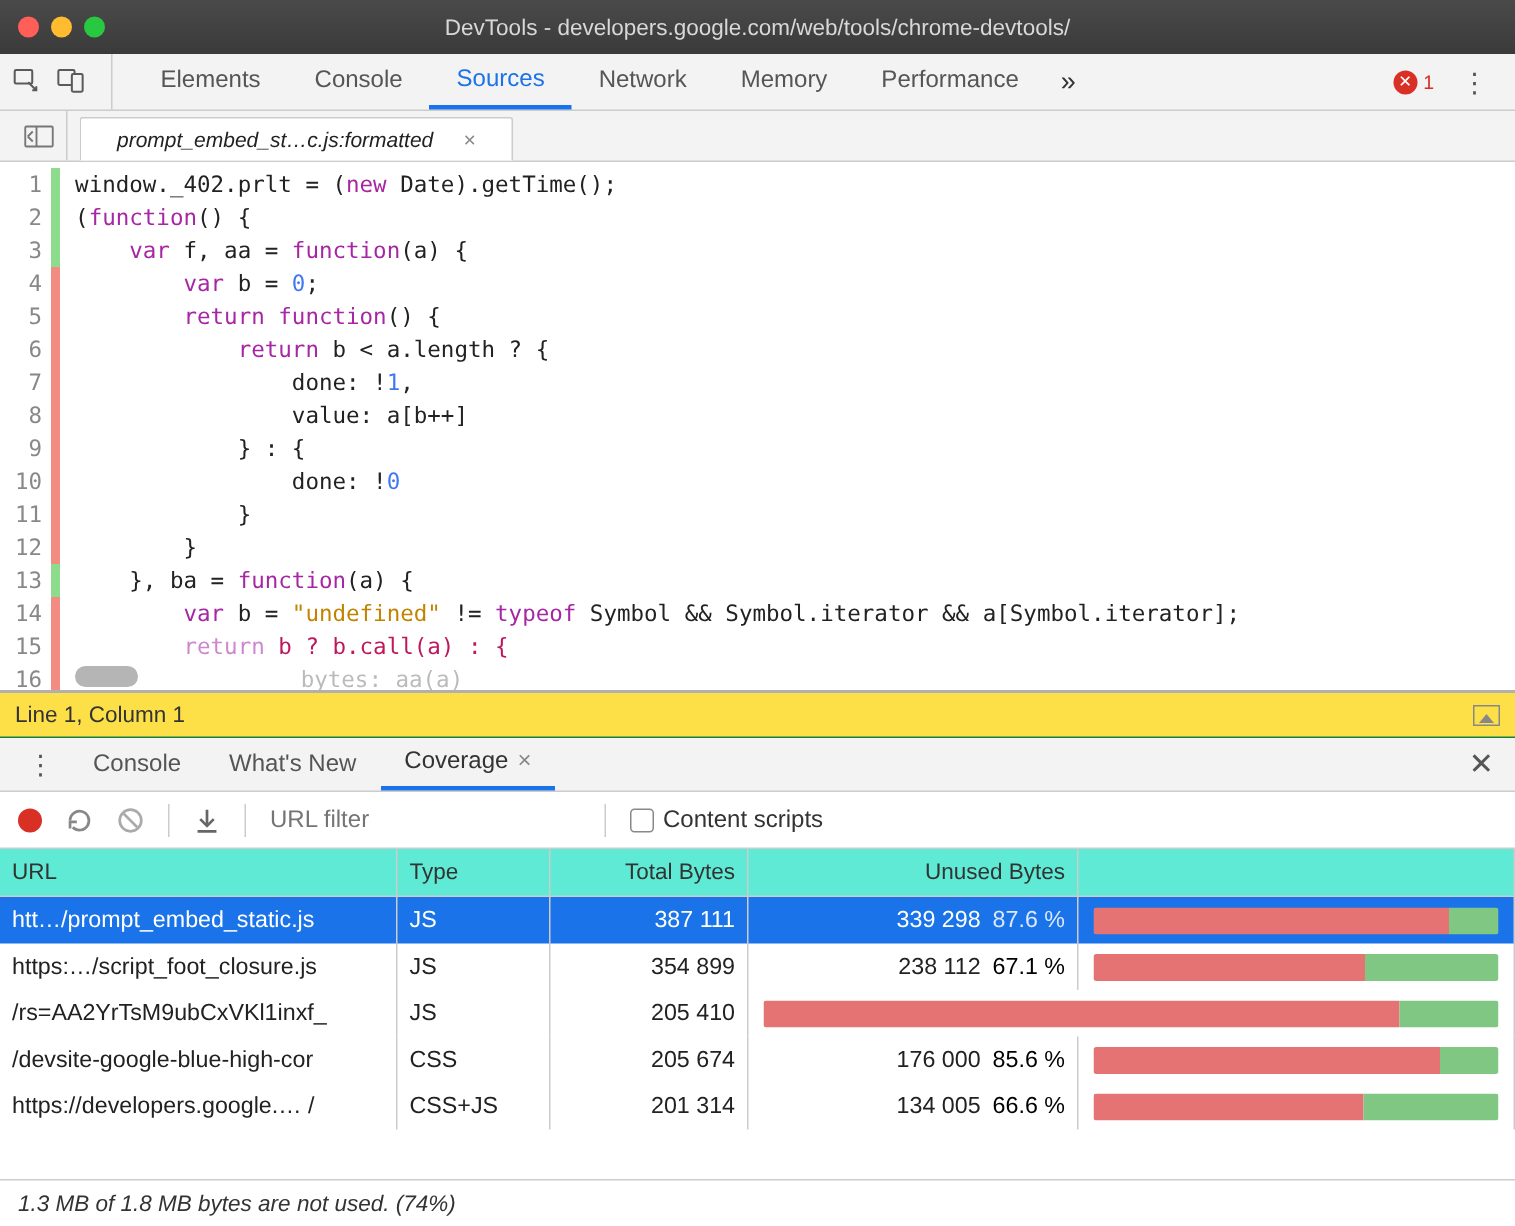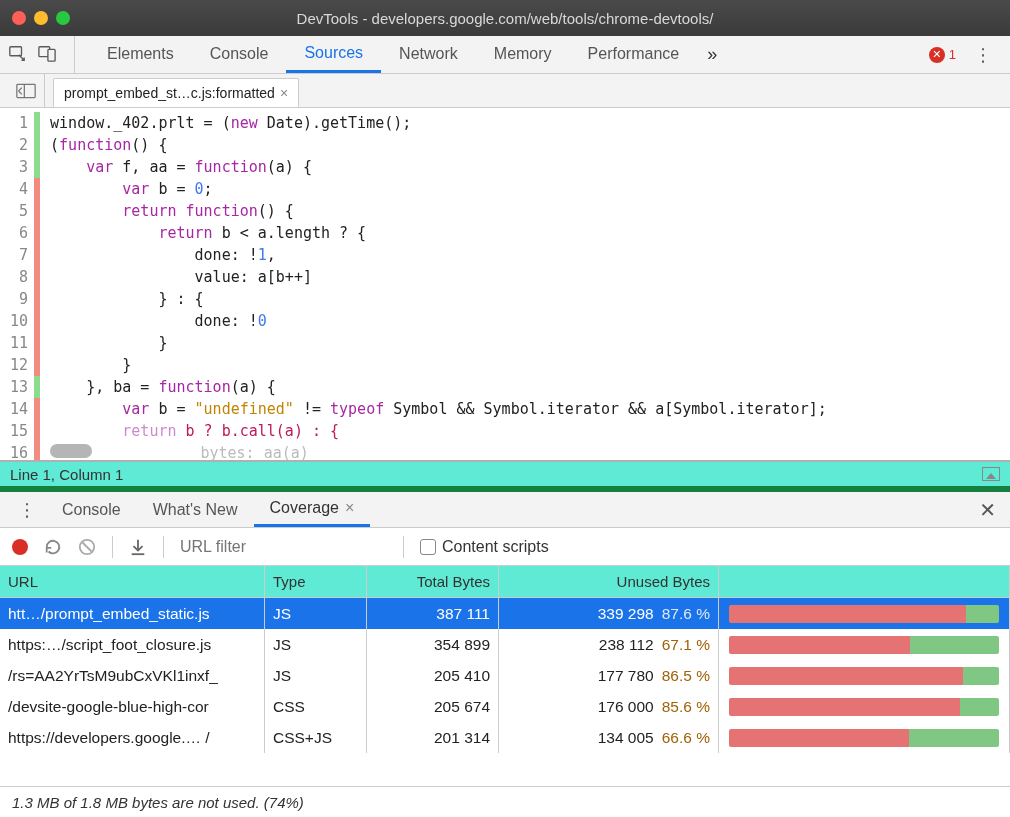--- a/index.html
+++ b/index.html
@@ -55,22 +55,22 @@
   .err-dot { width:16px;height:16px;border-radius:50%;background:#d93025;color:#fff;display:flex;align-items:center;justify-content:center;font-size:11px;}
   .kebab { padding:0 10px;display:flex;align-items:center;font-size:18px;color:#555;}
   .file-tab-row {
     height: 34px; background:#f3f3f3;border-bottom:1px solid #ccc;
     display:flex;align-items:stretch;padding-left:8px;
   }
   .sidebar-toggle{ display:flex;align-items:center;padding:0 8px;border-right:1px solid #ccc;margin-right:8px;}
   .sidebar-toggle svg{width:20px;height:16px;}
   .file-tab {
     background:#fff;border:1px solid #ccc;border-bottom:none;
-    padding:0 10px;display:flex;align-items:center;gap:5px;font-size:14px;
-    border-radius:2px 2px 0 0; margin-top:4px;
+    padding:0 24px;display:flex;align-items:center;gap:20px;font-size:14px;
+    border-radius:2px 2px 0 0; margin-top:4px;font-style:italic;
   }
   .file-tab .x{color:#888;}
   .code-area {
     flex: 0 0 354px;
     display:flex;
     font-family: Menlo, Consolas, monospace;
     font-size: 15px;
     line-height: 22px;
     overflow:hidden;
     background:#fff;
@@ -82,22 +82,22 @@
   .cg{background:#8ddb8d;}
   .cr{background:#f28b82;}
   .code { padding:4px 0 0 8px; white-space:pre; color:#222;}
   .kw{color:#a626a4;}
   .num{color:#4078f2;}
   .str{color:#c18401;}
   .code .scroll-thumb{
     display:inline-block;width:42px;height:14px;border-radius:7px;background:#b5b5b5;margin-left:0;
   }
   .status-row{
-    height:30px;border-bottom:6px solid #15803d;display:flex;align-items:center;
-    padding:0 10px;font-size:15px;color:#333; background:#5eead4;
+    height:30px;border-bottom:1px solid #15803d;display:flex;align-items:center;
+    padding:0 10px;font-size:15px;color:#333; background:#fde047;
     justify-content:space-between;
   }
   .drawer-tabs{
     height:36px;border-bottom:1px solid #ccc;background:#f3f3f3;
     display:flex;align-items:stretch;padding-left:8px;
   }
   .drawer-tabs .kebab2{display:flex;align-items:center;padding:0 10px;font-size:18px;color:#555;}
   .drawer-tab{padding:0 16px;display:flex;align-items:center;font-size:16px;color:#555;gap:6px;}
   .drawer-tab.active{color:#333;border-bottom:3px solid #1a73e8;}
   .close-drawer{margin-left:auto;display:flex;align-items:center;padding:0 14px;color:#555;font-size:20px;}
@@ -117,21 +117,21 @@
   .cov-head .cell{font-size:15px;color:#333;}
   .cell{border-right:1px solid #ccc;display:flex;align-items:center;padding:0 8px;}
   .c-url{flex:0 0 265px;}
   .c-type{flex:0 0 102px;}
   .c-total{flex:0 0 132px;justify-content:flex-end;}
   .c-unused{flex:0 0 220px;justify-content:flex-end;gap:8px;}
   .c-bar{flex:1;padding:4px 10px;}
   .cov-row{height:31px;font-size:15.5px;}
   .cov-row.sel{background:#1a73e8;color:#fff;}
   .cov-row.sel .pct{color:#dbe8fd;}
-  .cov-row .pct{color:#a16207;}
+  .cov-row .pct{color:#000000;}
   .bar{height:18px;width:100%;border-radius:2px;display:flex;overflow:hidden;}
   .bar .used{background:#e57373;}
   .bar .free{background:#81c784;}
   .footer{height:30px;display:flex;align-items:center;padding:0 12px;font-size:15px;color:#333;font-style:italic;}
   .status-icon{border:1px solid #888;width:18px;height:14px;display:flex;align-items:flex-end;justify-content:center;}
   .status-icon::after{content:"";display:block;border-left:5px solid transparent;border-right:5px solid transparent;border-bottom:6px solid #888;margin-bottom:1px;}
 </style>
 </head>
 <body>
 
@@ -326,24 +326,20 @@
           <div class="bar">
             <div class="used" style="width:67.1%"></div>
             <div class="free" style="width:32.900000000000006%"></div>
           </div>
         </div>
       </div>
       <div class="cov-row">
         <div class="cell c-url">/rs=AA2YrTsM9ubCxVKl1inxf_</div>
         <div class="cell c-type">JS</div>
         <div class="cell c-total">205 410</div>
-        <div class="cell c-unused">
-          <span>177 780</span>
-          <span class="pct">86.5 %</span>
-        </div>
         <div class="cell c-bar">
           <div class="bar">
             <div class="used" style="width:86.5%"></div>
             <div class="free" style="width:13.5%"></div>
           </div>
         </div>
       </div>
       <div class="cov-row">
         <div class="cell c-url">/devsite-google-blue-high-cor</div>
         <div class="cell c-type">CSS</div>

